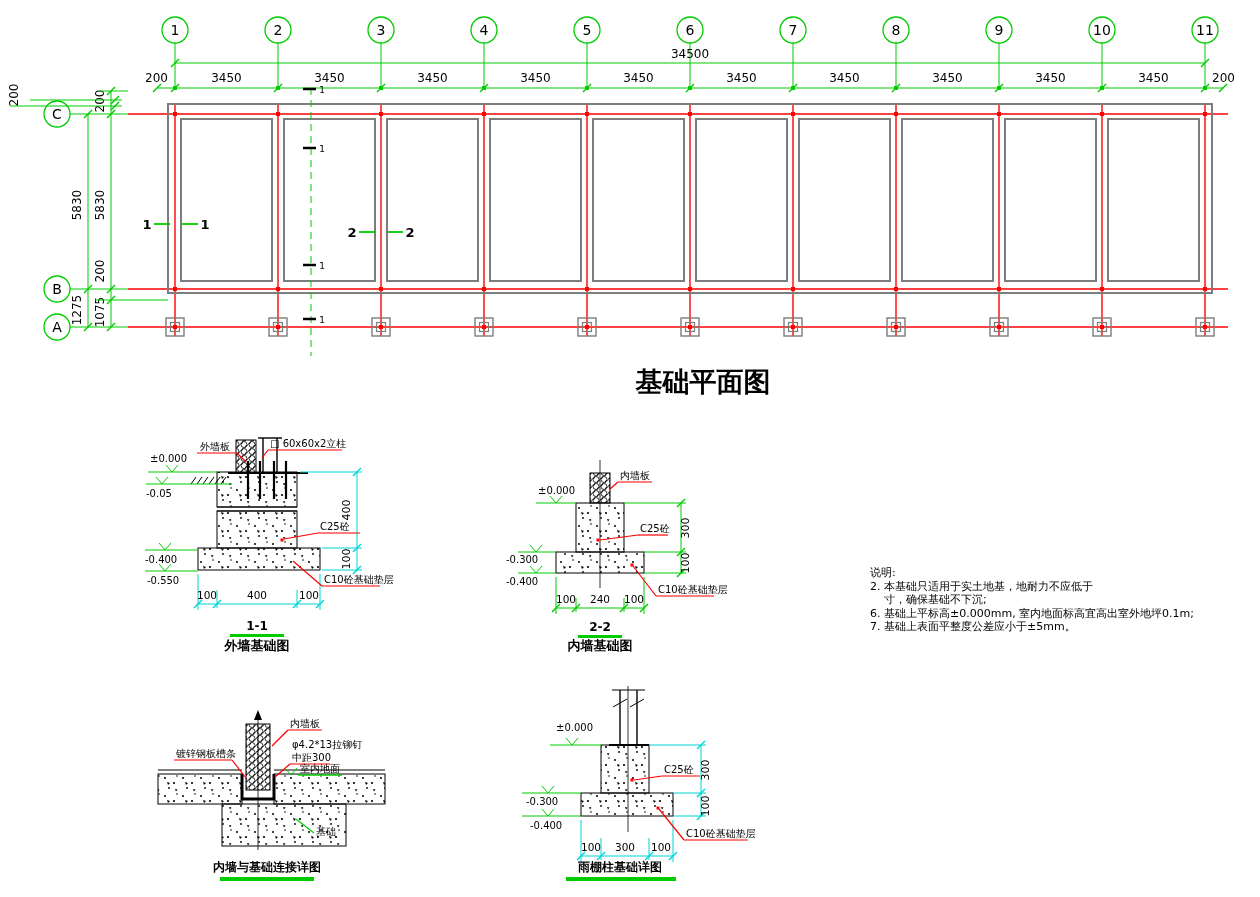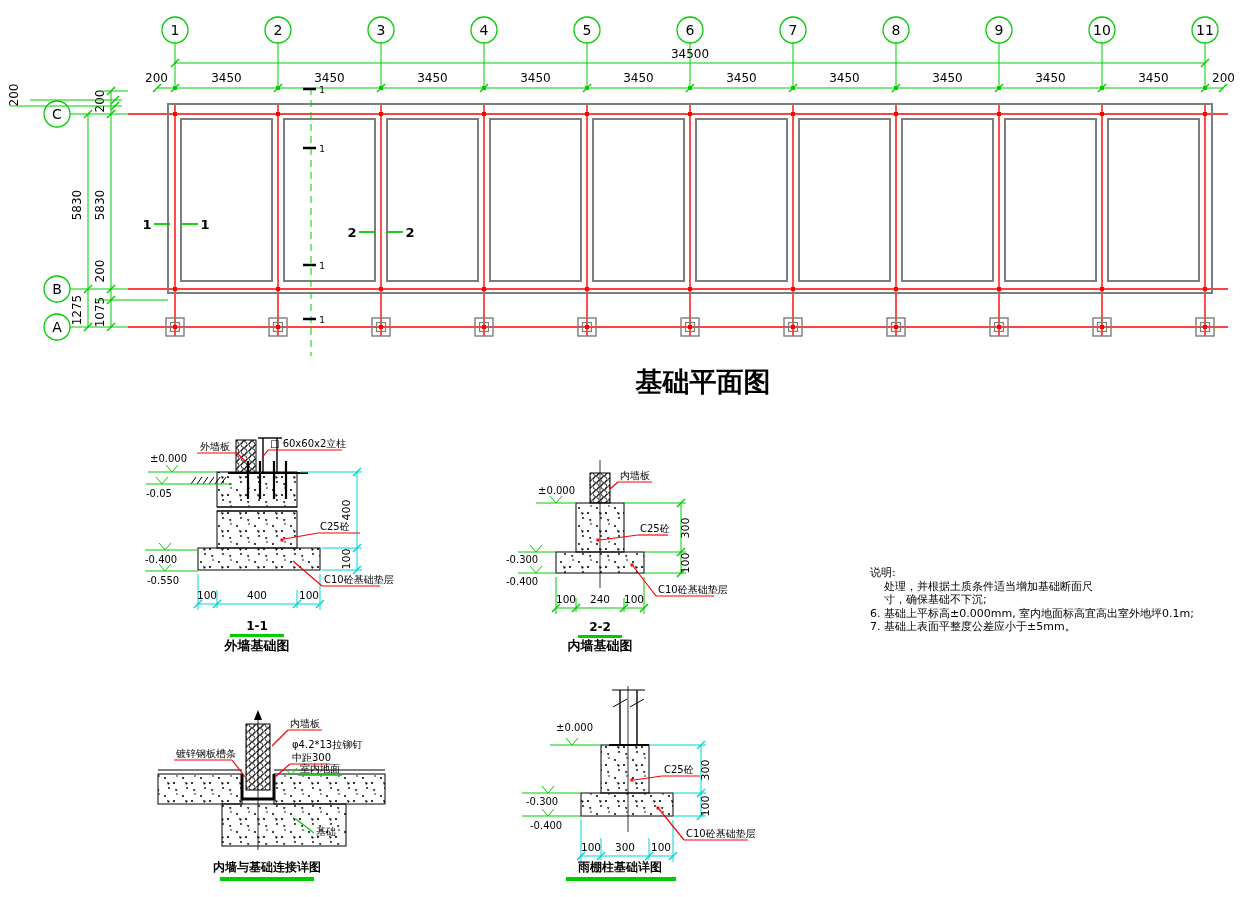--- a/index.html
+++ b/index.html
@@ -429,14 +429,14 @@
         <line x1="662" y1="776" x2="634" y2="780" stroke="#ff0000" stroke-width="1.2" fill="none"></line>
         <rect x="630.5" y="778.5" width="3" height="3" fill="#ff0000"></rect>
         <text x="686" y="837" font-size="10" text-anchor="start" fill="#000">C10砼基础垫层</text>
         <line x1="684" y1="840" x2="748" y2="840" stroke="#ff0000" stroke-width="1.2" fill="none"></line>
         <line x1="684" y1="840" x2="659" y2="809" stroke="#ff0000" stroke-width="1.2" fill="none"></line>
         <rect x="656.5" y="806.5" width="3" height="3" fill="#ff0000"></rect>
         <text x="620" y="871" font-size="12" text-anchor="middle" fill="#000" font-weight="bold">雨棚柱基础详图</text>
         <rect x="566" y="877" width="110" height="4" stroke="none" fill="#00cc00" stroke-width="0"></rect>
       </g>
     </svg>
-  <div id="notes"><div>说明:</div><div>    处理，并根据土质条件适当增加基础断面尺</div><div>    寸，确保基础不下沉;</div><div>6. 基础上平标高±0.000mm, 室内地面标高宜高出室外地坪0.1m;</div><div>7. 基础上表面平整度公差应小于±5mm。</div></div>
+  <div id="notes"><div>说明:</div><div>2. 本基础只适用于实土地基，地耐力不应低于</div><div>    寸，确保基础不下沉;</div><div>6. 基础上平标高±0.000mm, 室内地面标高宜高出室外地坪0.1m;</div><div>7. 基础上表面平整度公差应小于±5mm。</div></div>
 </div>
 
 </body></html>

